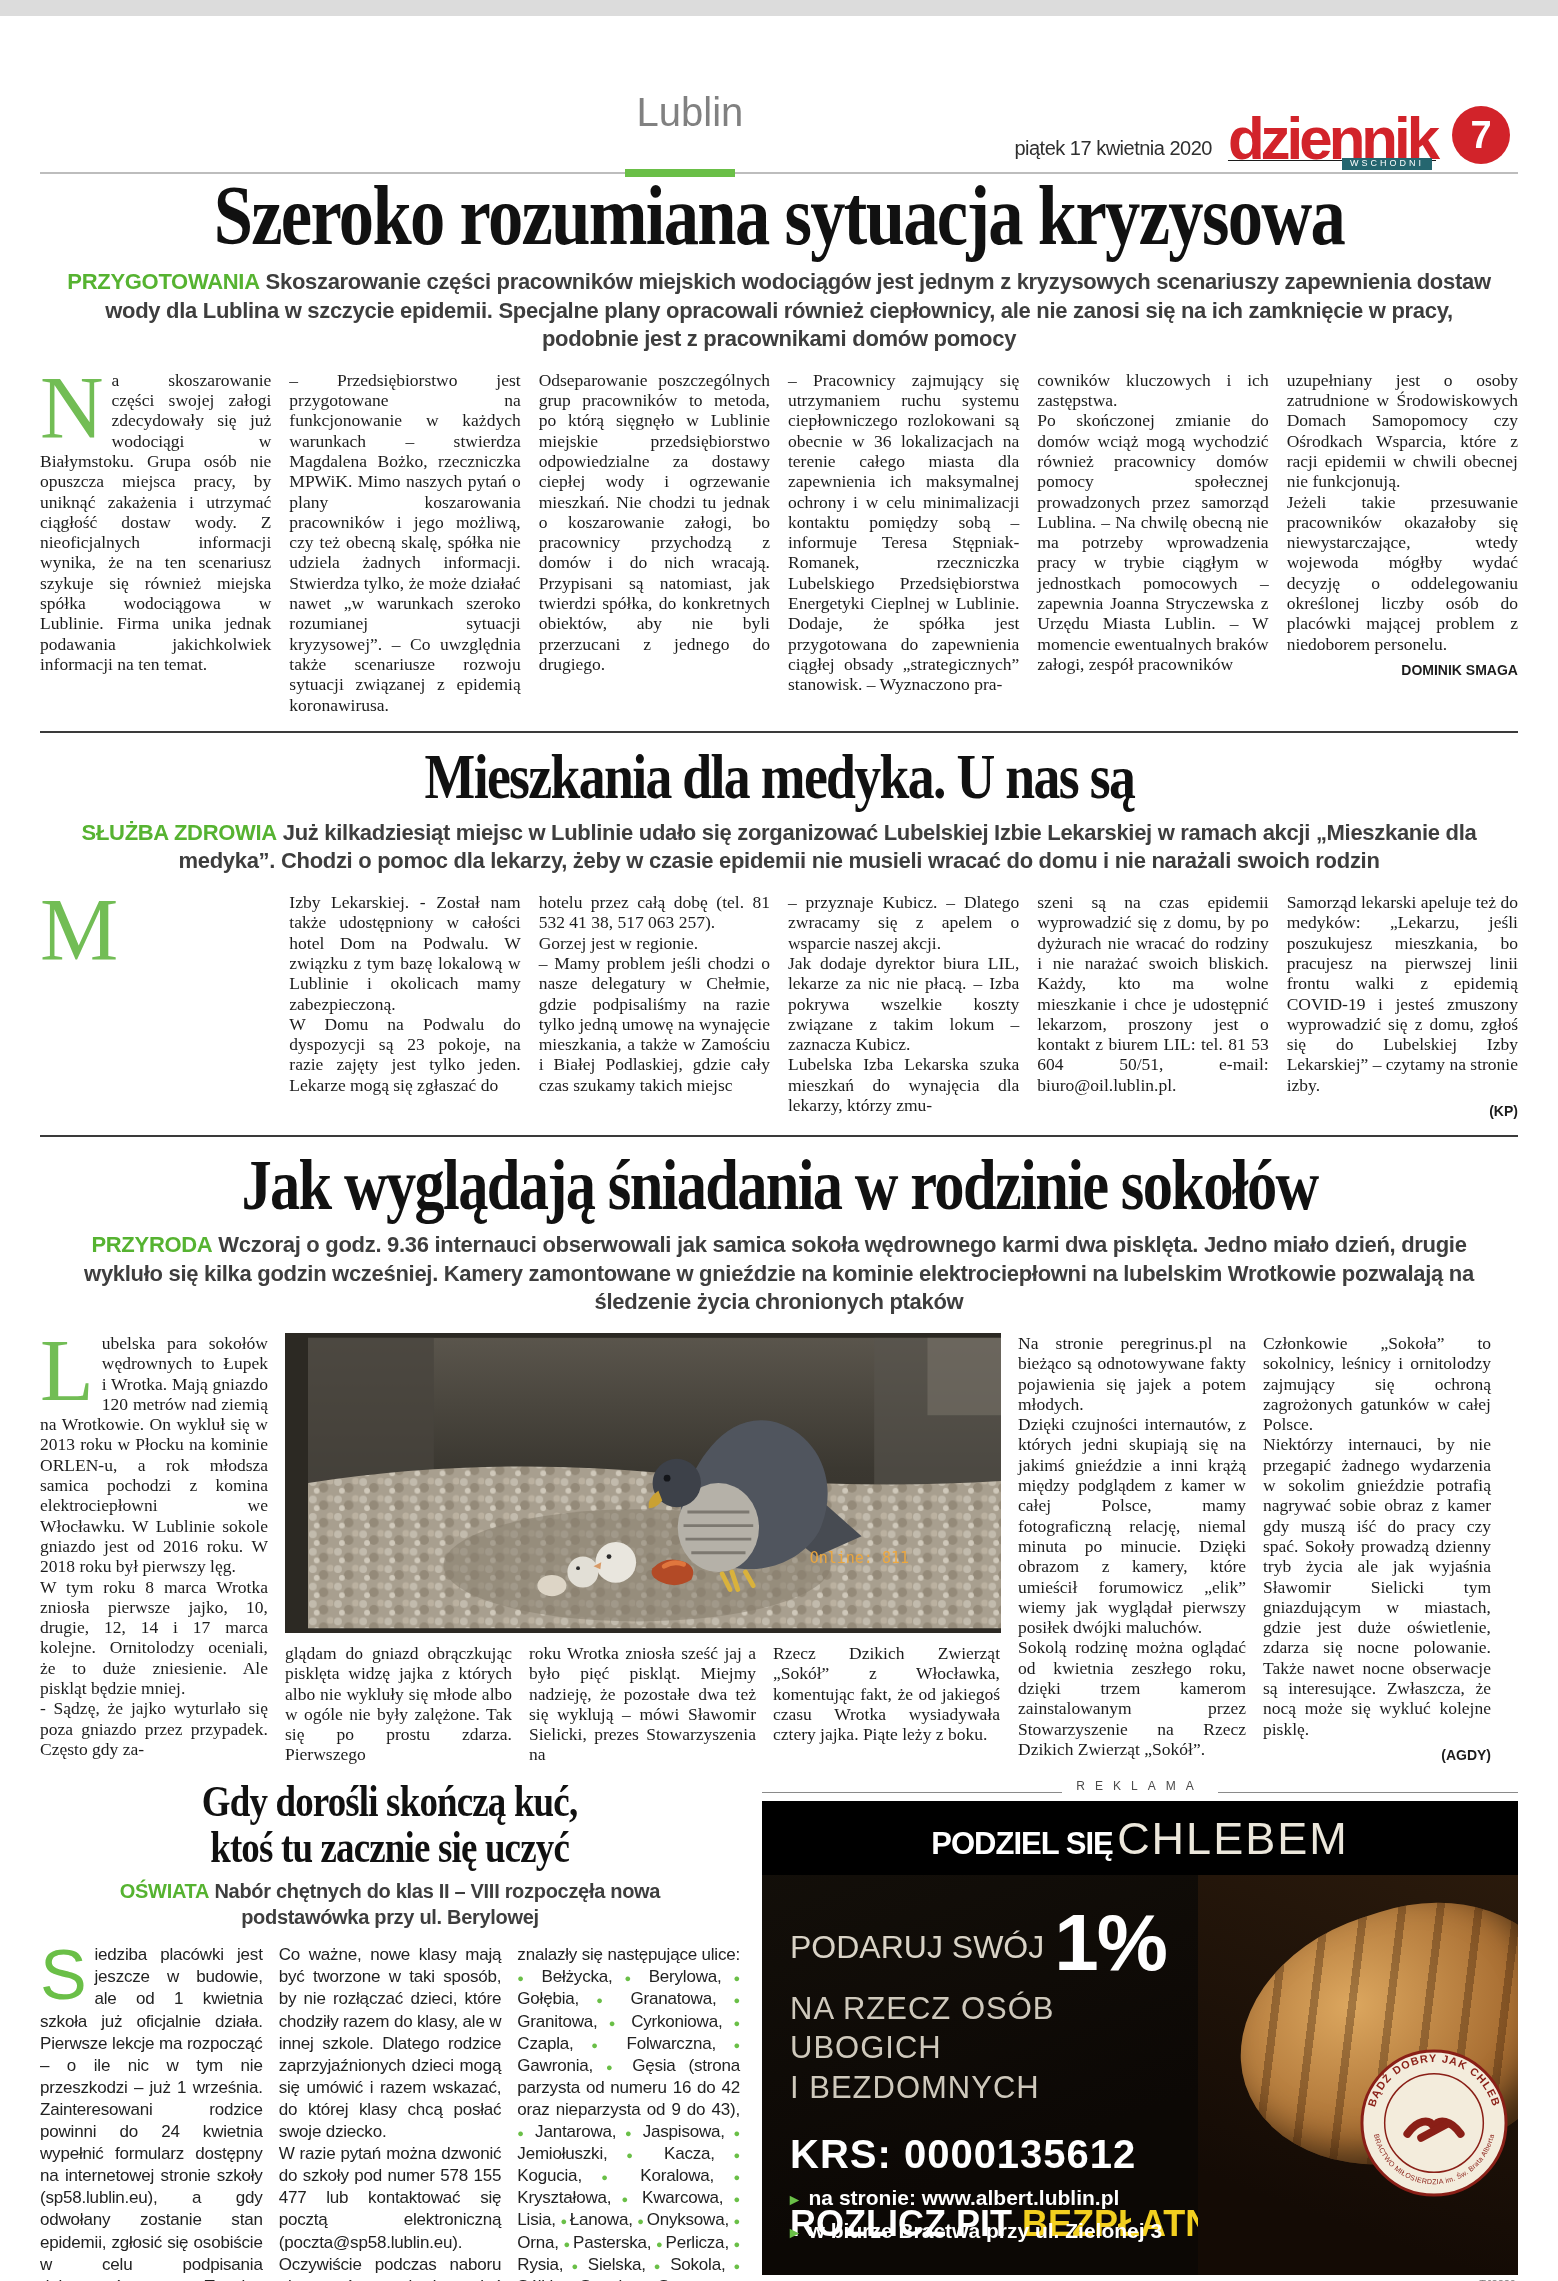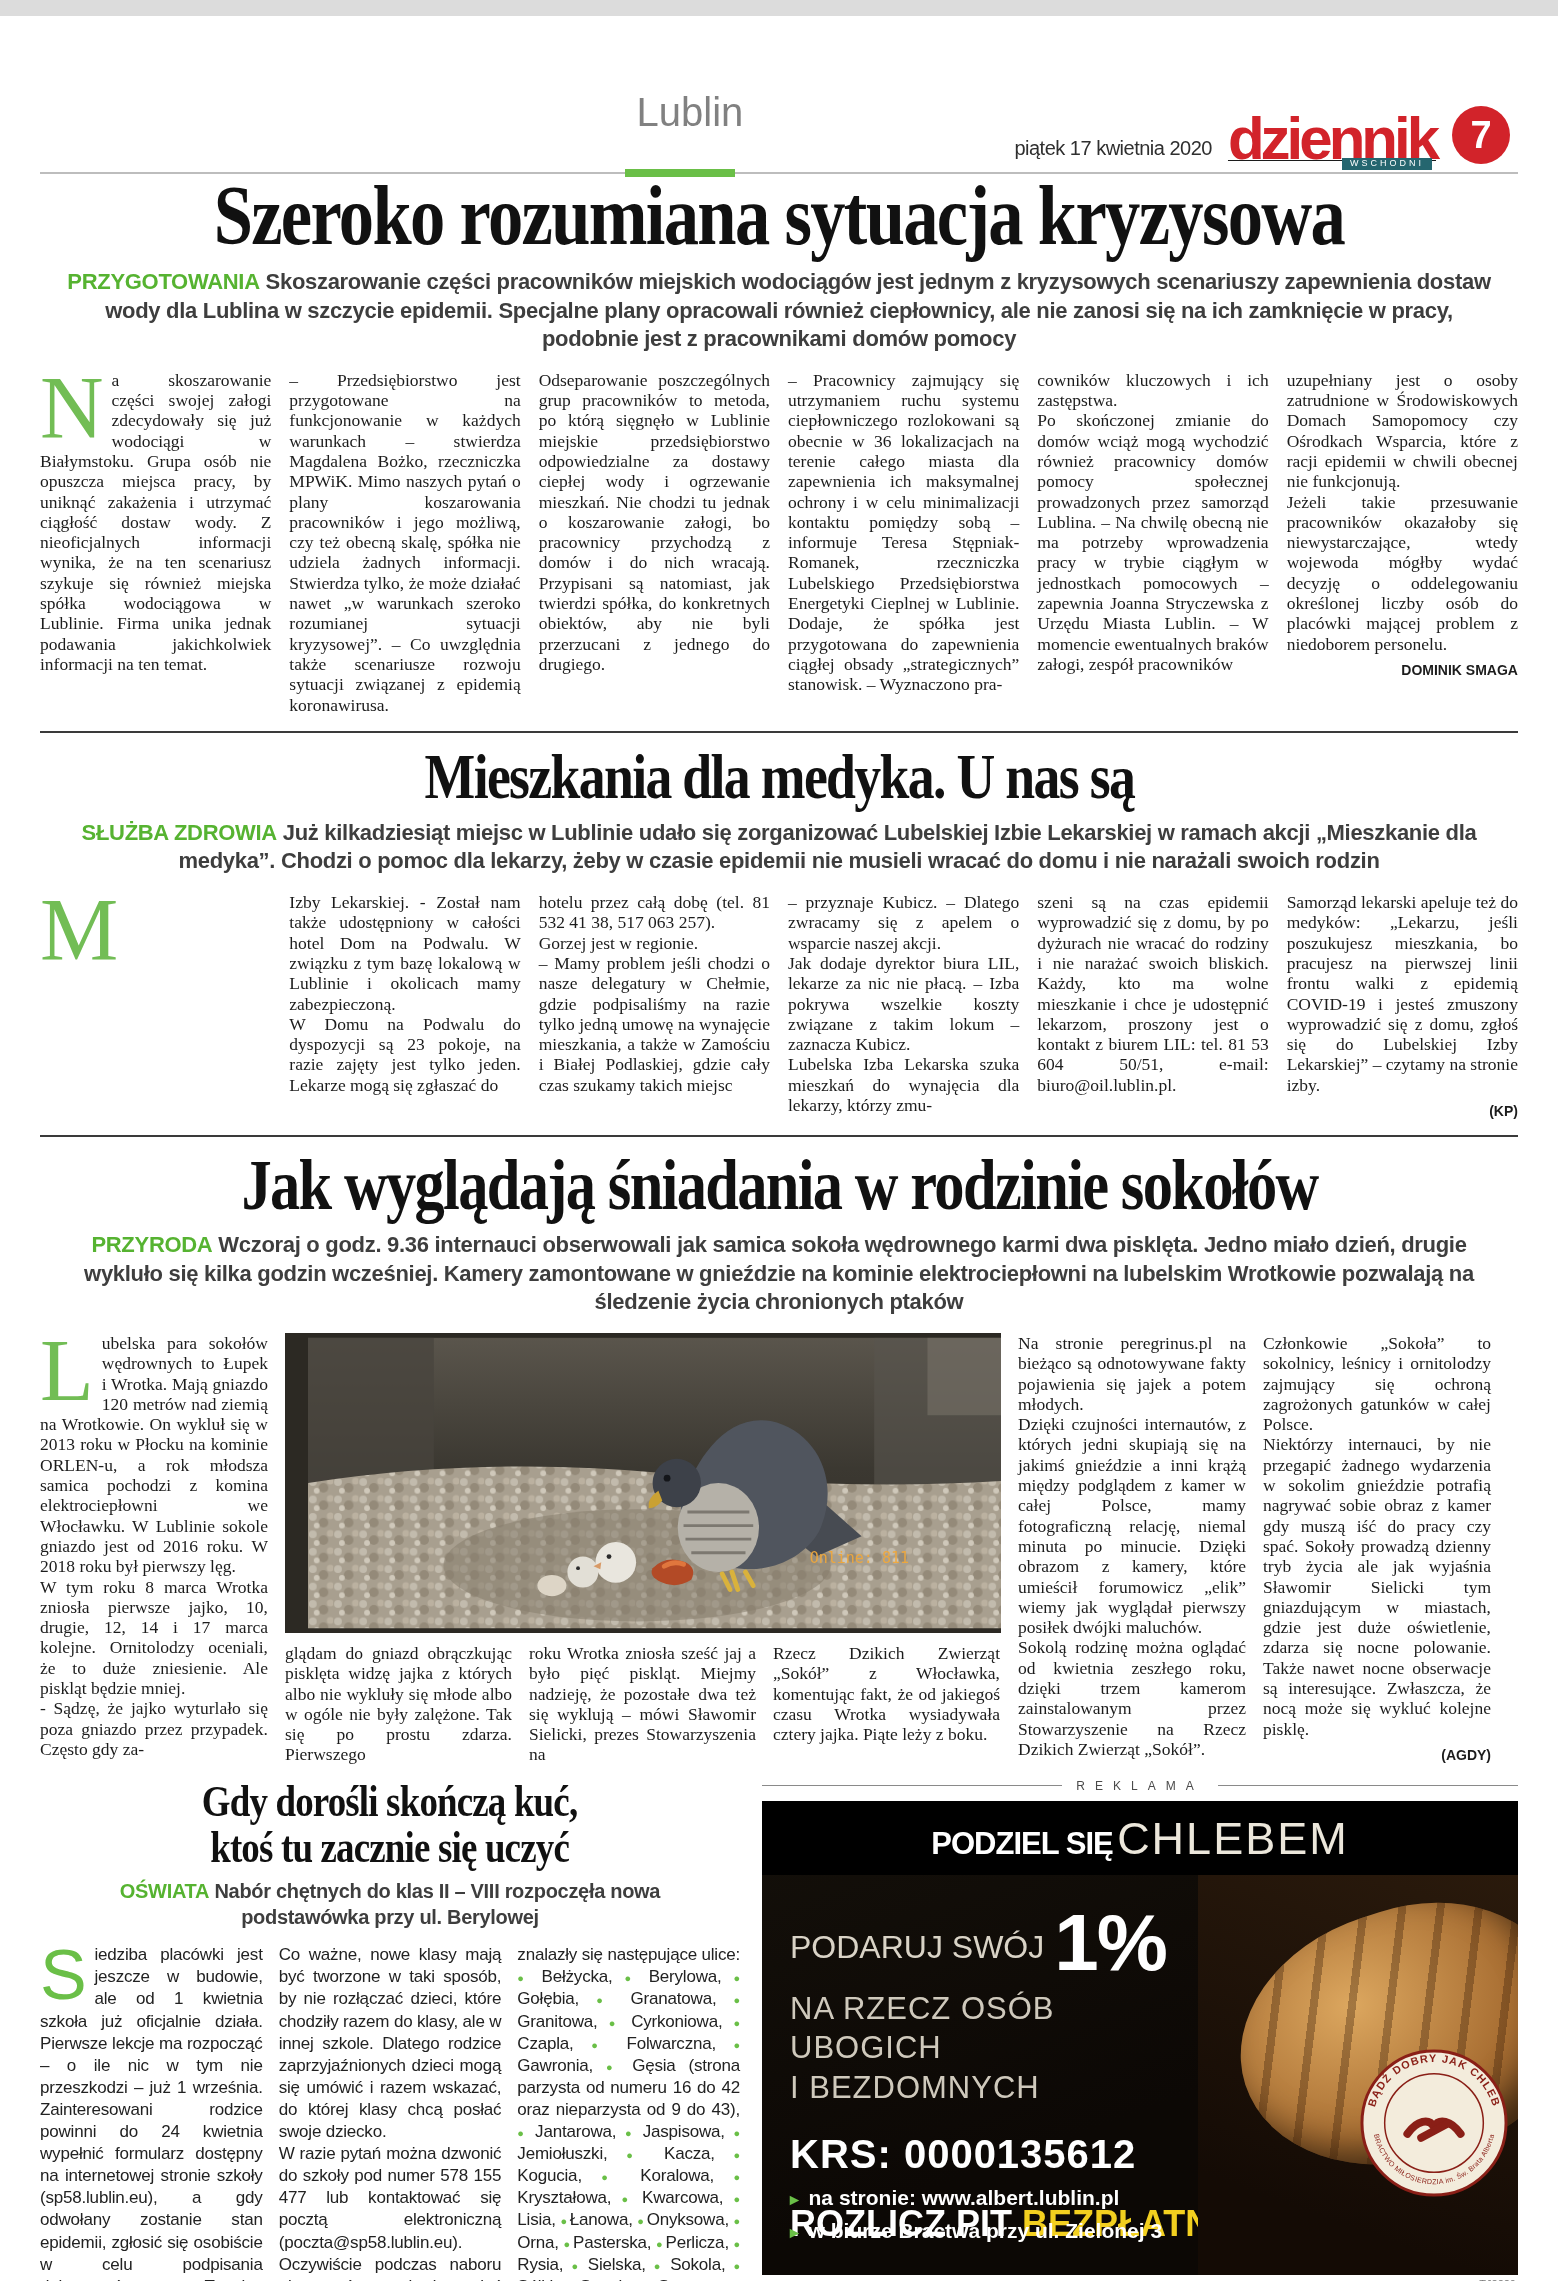--- a/index.html
+++ b/index.html
@@ -58,21 +58,21 @@
   .a3-under .col{width:227px;flex:none;}
 
   
   .bottom{display:flex;gap:22px;margin-top:14px;}
   .a4{width:700px;flex:none;}
   .a4 .lead{font-size:20px;max-width:660px;margin:8px auto 14px;}
   .a4 .cols{gap:16px;}
   .dot{color:#6abf47;font-size:11px;}
 
   .ad-wrap{flex:1;position:relative;}
-  .reklama{display:flex;align-items:center;gap:14px;color:#4a4a4a;
+  .reklama{display:flex;align-items:flex-end;gap:14px;color:#4a4a4a;
     font-family:"Liberation Sans",sans-serif;font-size:12px;letter-spacing:10px;margin:0 0 8px;}
   .reklama::before,.reklama::after{content:"";flex:1;height:1px;background:#8a8a8a;}
   .ad{height:474px;background:linear-gradient(160deg,#14100a,#0c0805 60%);position:relative;overflow:hidden;
       color:#fff;font-family:"Liberation Sans",sans-serif;}
   .ad-top{background:#000;padding:12px 0 10px;text-align:center;}
   .ad-title-bold{font-weight:bold;font-size:31px;letter-spacing:-1px;}
   .ad-title-light{font-size:45px;color:#ece7db;letter-spacing:2px;}
   .ad-main{position:relative;height:100%;padding:16px 0 0 28px;}
   .ad-bread{position:absolute;right:0;top:0;bottom:0;width:320px;background:linear-gradient(200deg,#2a1a0c,#140b05 70%);}
   .ad-bread::before{content:"";position:absolute;right:-50px;top:36px;width:330px;height:250px;

